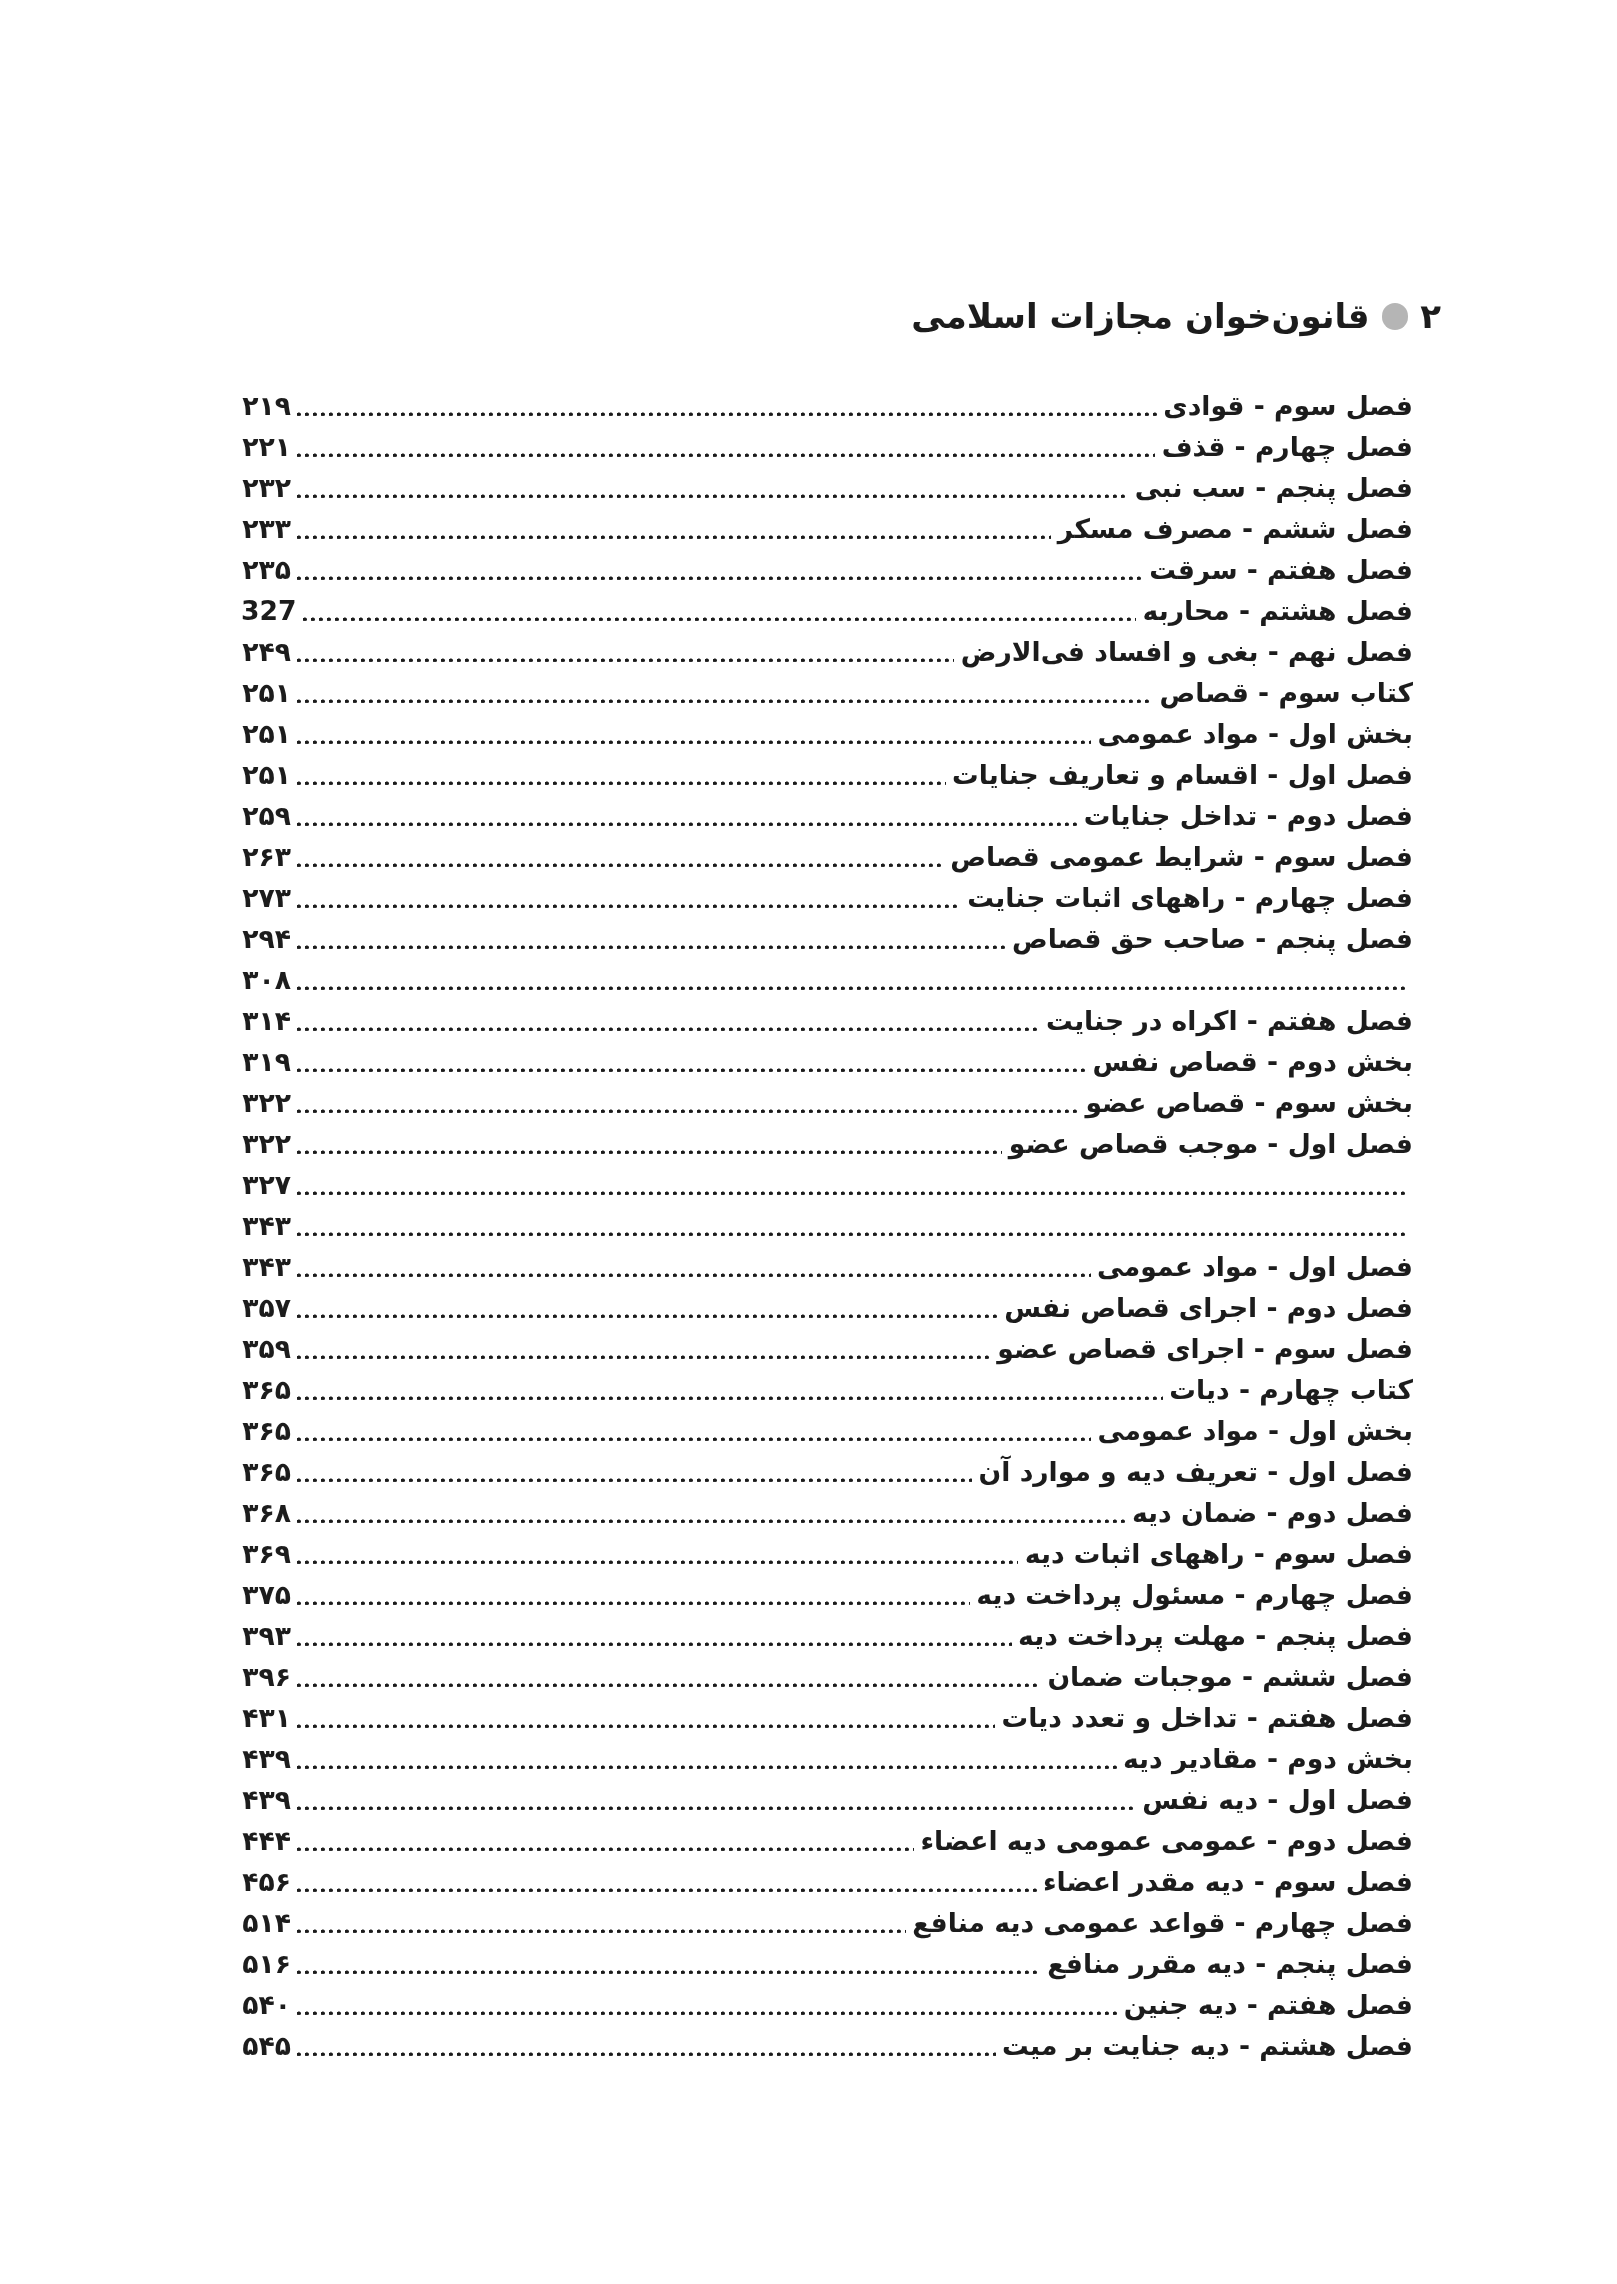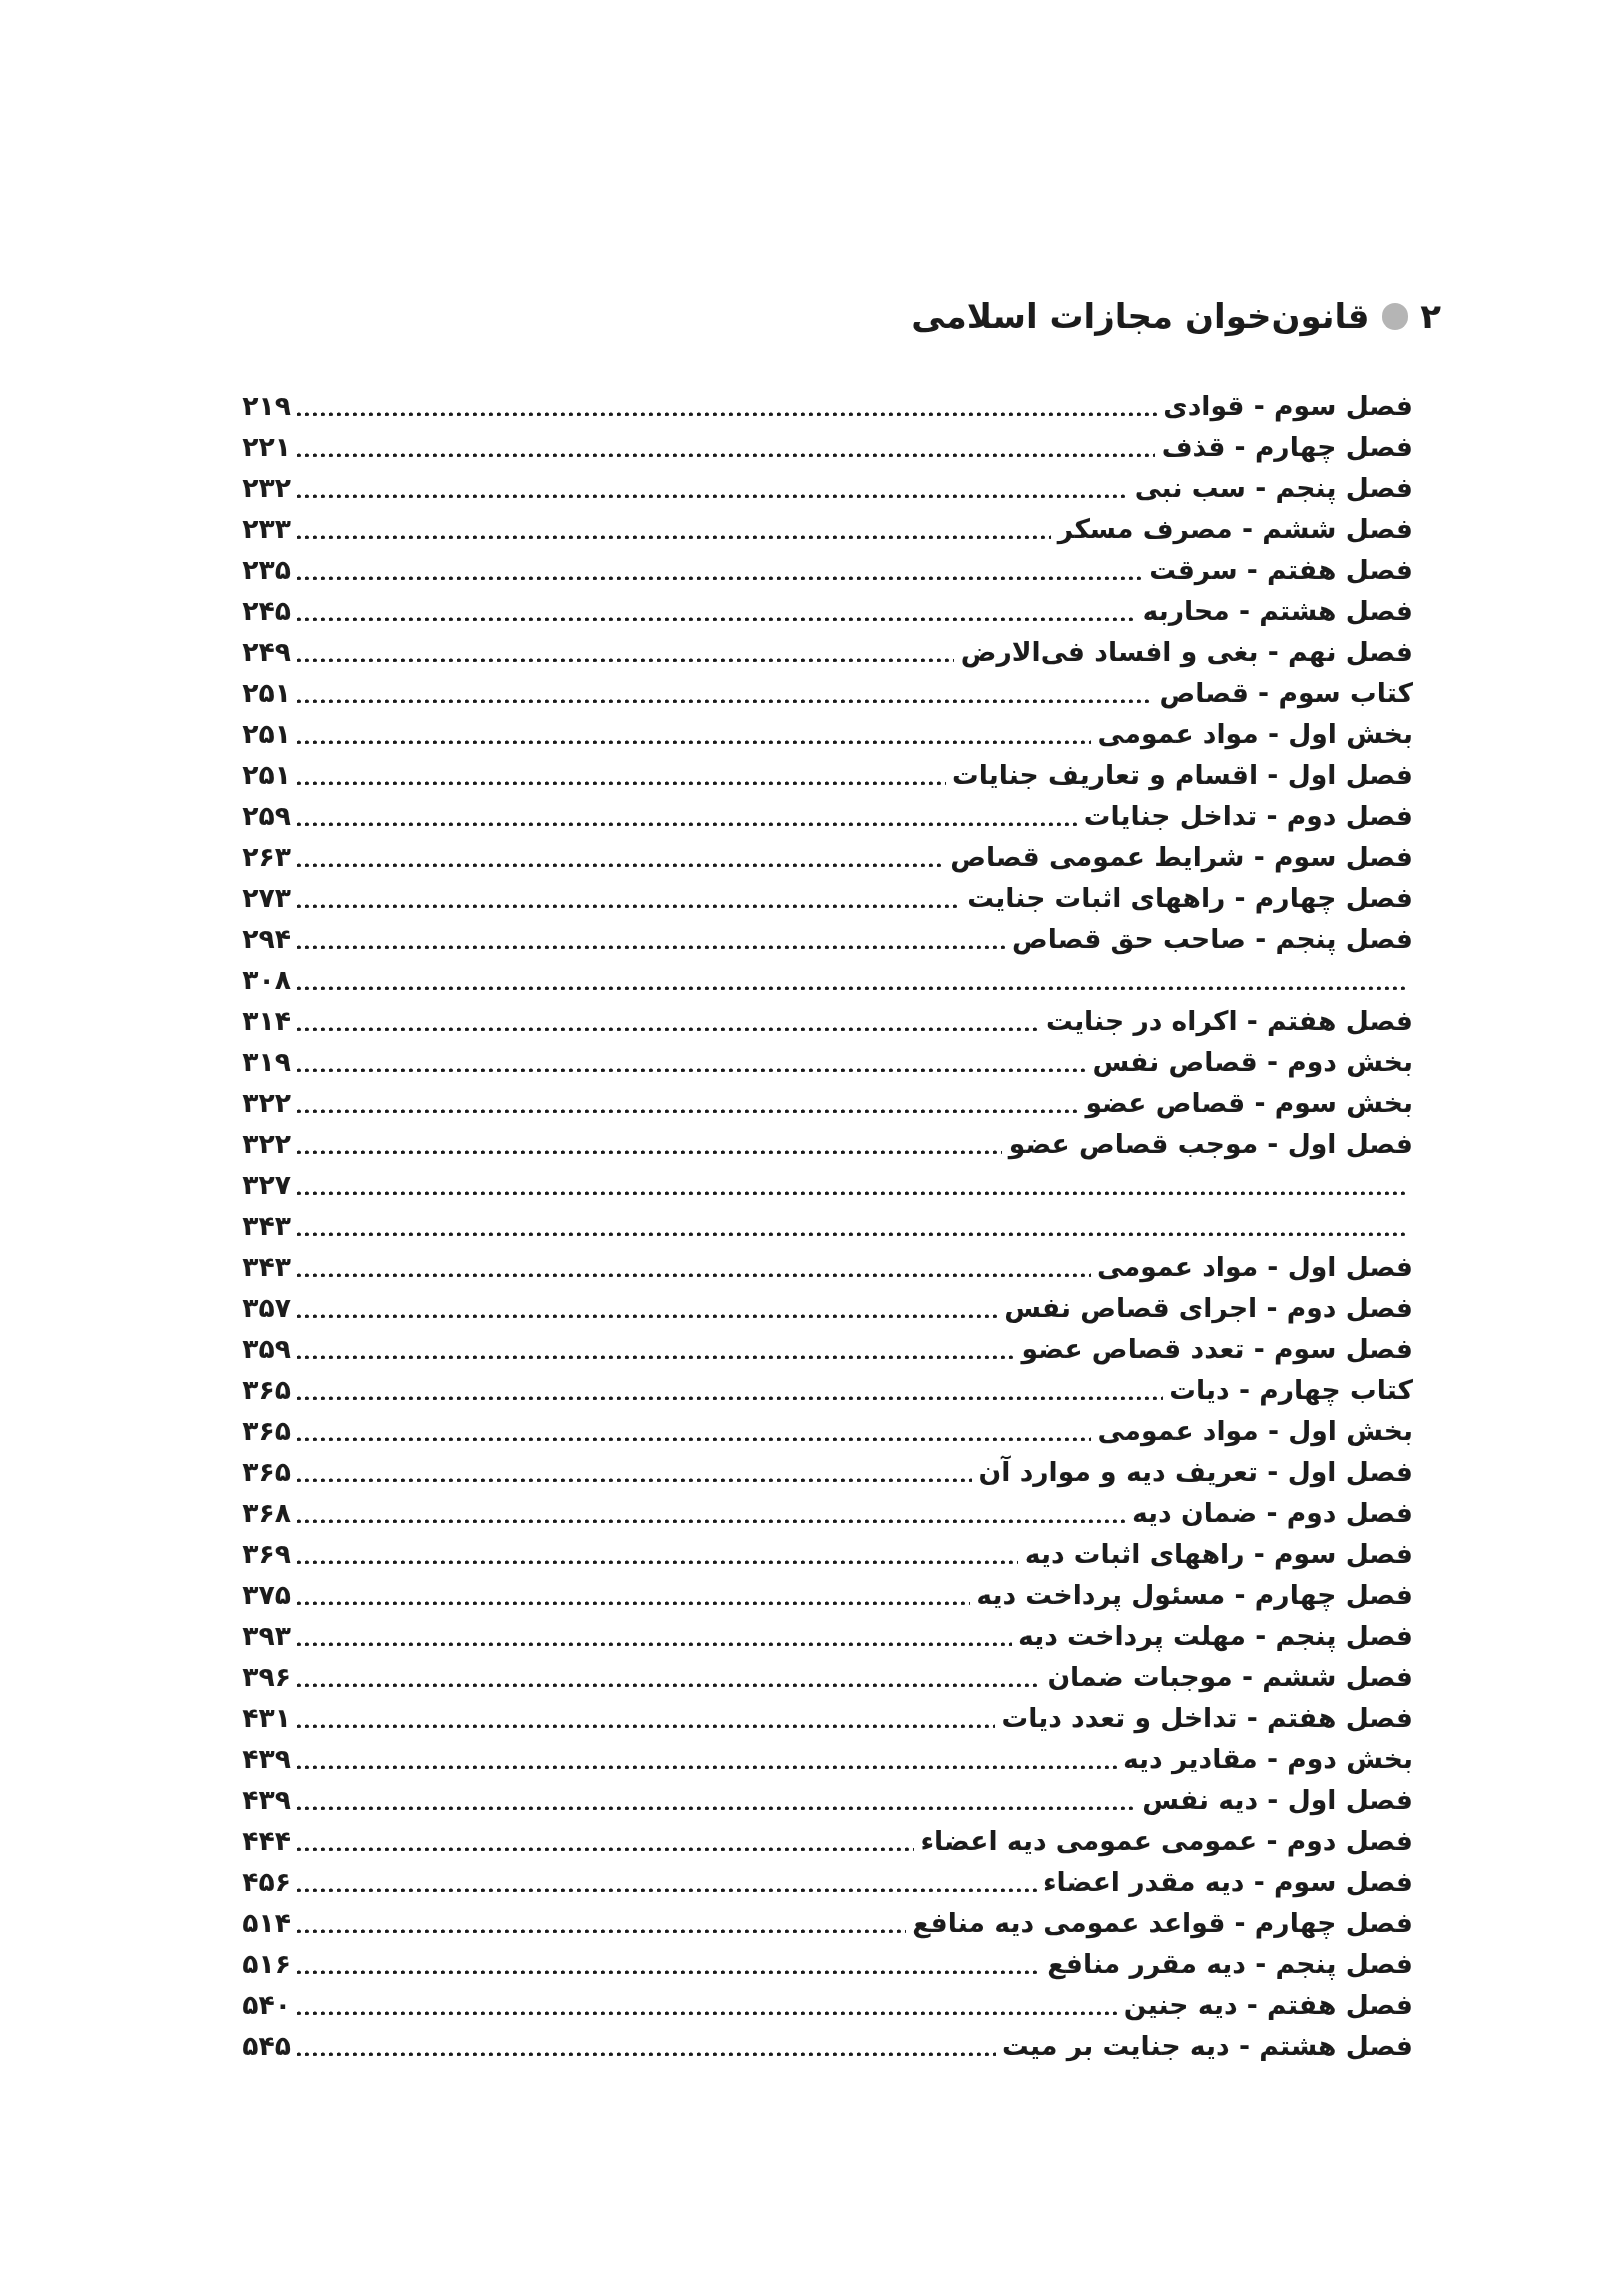--- a/index.html
+++ b/index.html
@@ -113,21 +113,21 @@
 
     <div class="toc-row">
       <span class="row-title">فصل هفتم - سرقت</span>
       <span class="leader"></span>
       <span class="row-page">۲۳۵</span>
     </div>
 
     <div class="toc-row">
       <span class="row-title">فصل هشتم - محاربه</span>
       <span class="leader"></span>
-      <span class="row-page">۲۴۵</span>
+      <span class="row-page">327</span>
     </div>
 
     <div class="toc-row">
       <span class="row-title">فصل نهم - بغی و افساد فی‌الارض</span>
       <span class="leader"></span>
       <span class="row-page">۲۴۹</span>
     </div>
 
     <div class="toc-row">
       <span class="row-title">کتاب سوم - قصاص</span>
@@ -216,21 +216,21 @@
       <span class="row-page">۳۴۳</span>
     </div>
 
     <div class="toc-row">
       <span class="row-title">فصل دوم - اجرای قصاص نفس</span>
       <span class="leader"></span>
       <span class="row-page">۳۵۷</span>
     </div>
 
     <div class="toc-row">
-      <span class="row-title">فصل سوم - تعدد قصاص عضو</span>
+      <span class="row-title">فصل سوم - اجرای قصاص عضو</span>
       <span class="leader"></span>
       <span class="row-page">۳۵۹</span>
     </div>
 
     <div class="toc-row">
       <span class="row-title">کتاب چهارم - دیات</span>
       <span class="leader"></span>
       <span class="row-page">۳۶۵</span>
     </div>
 

